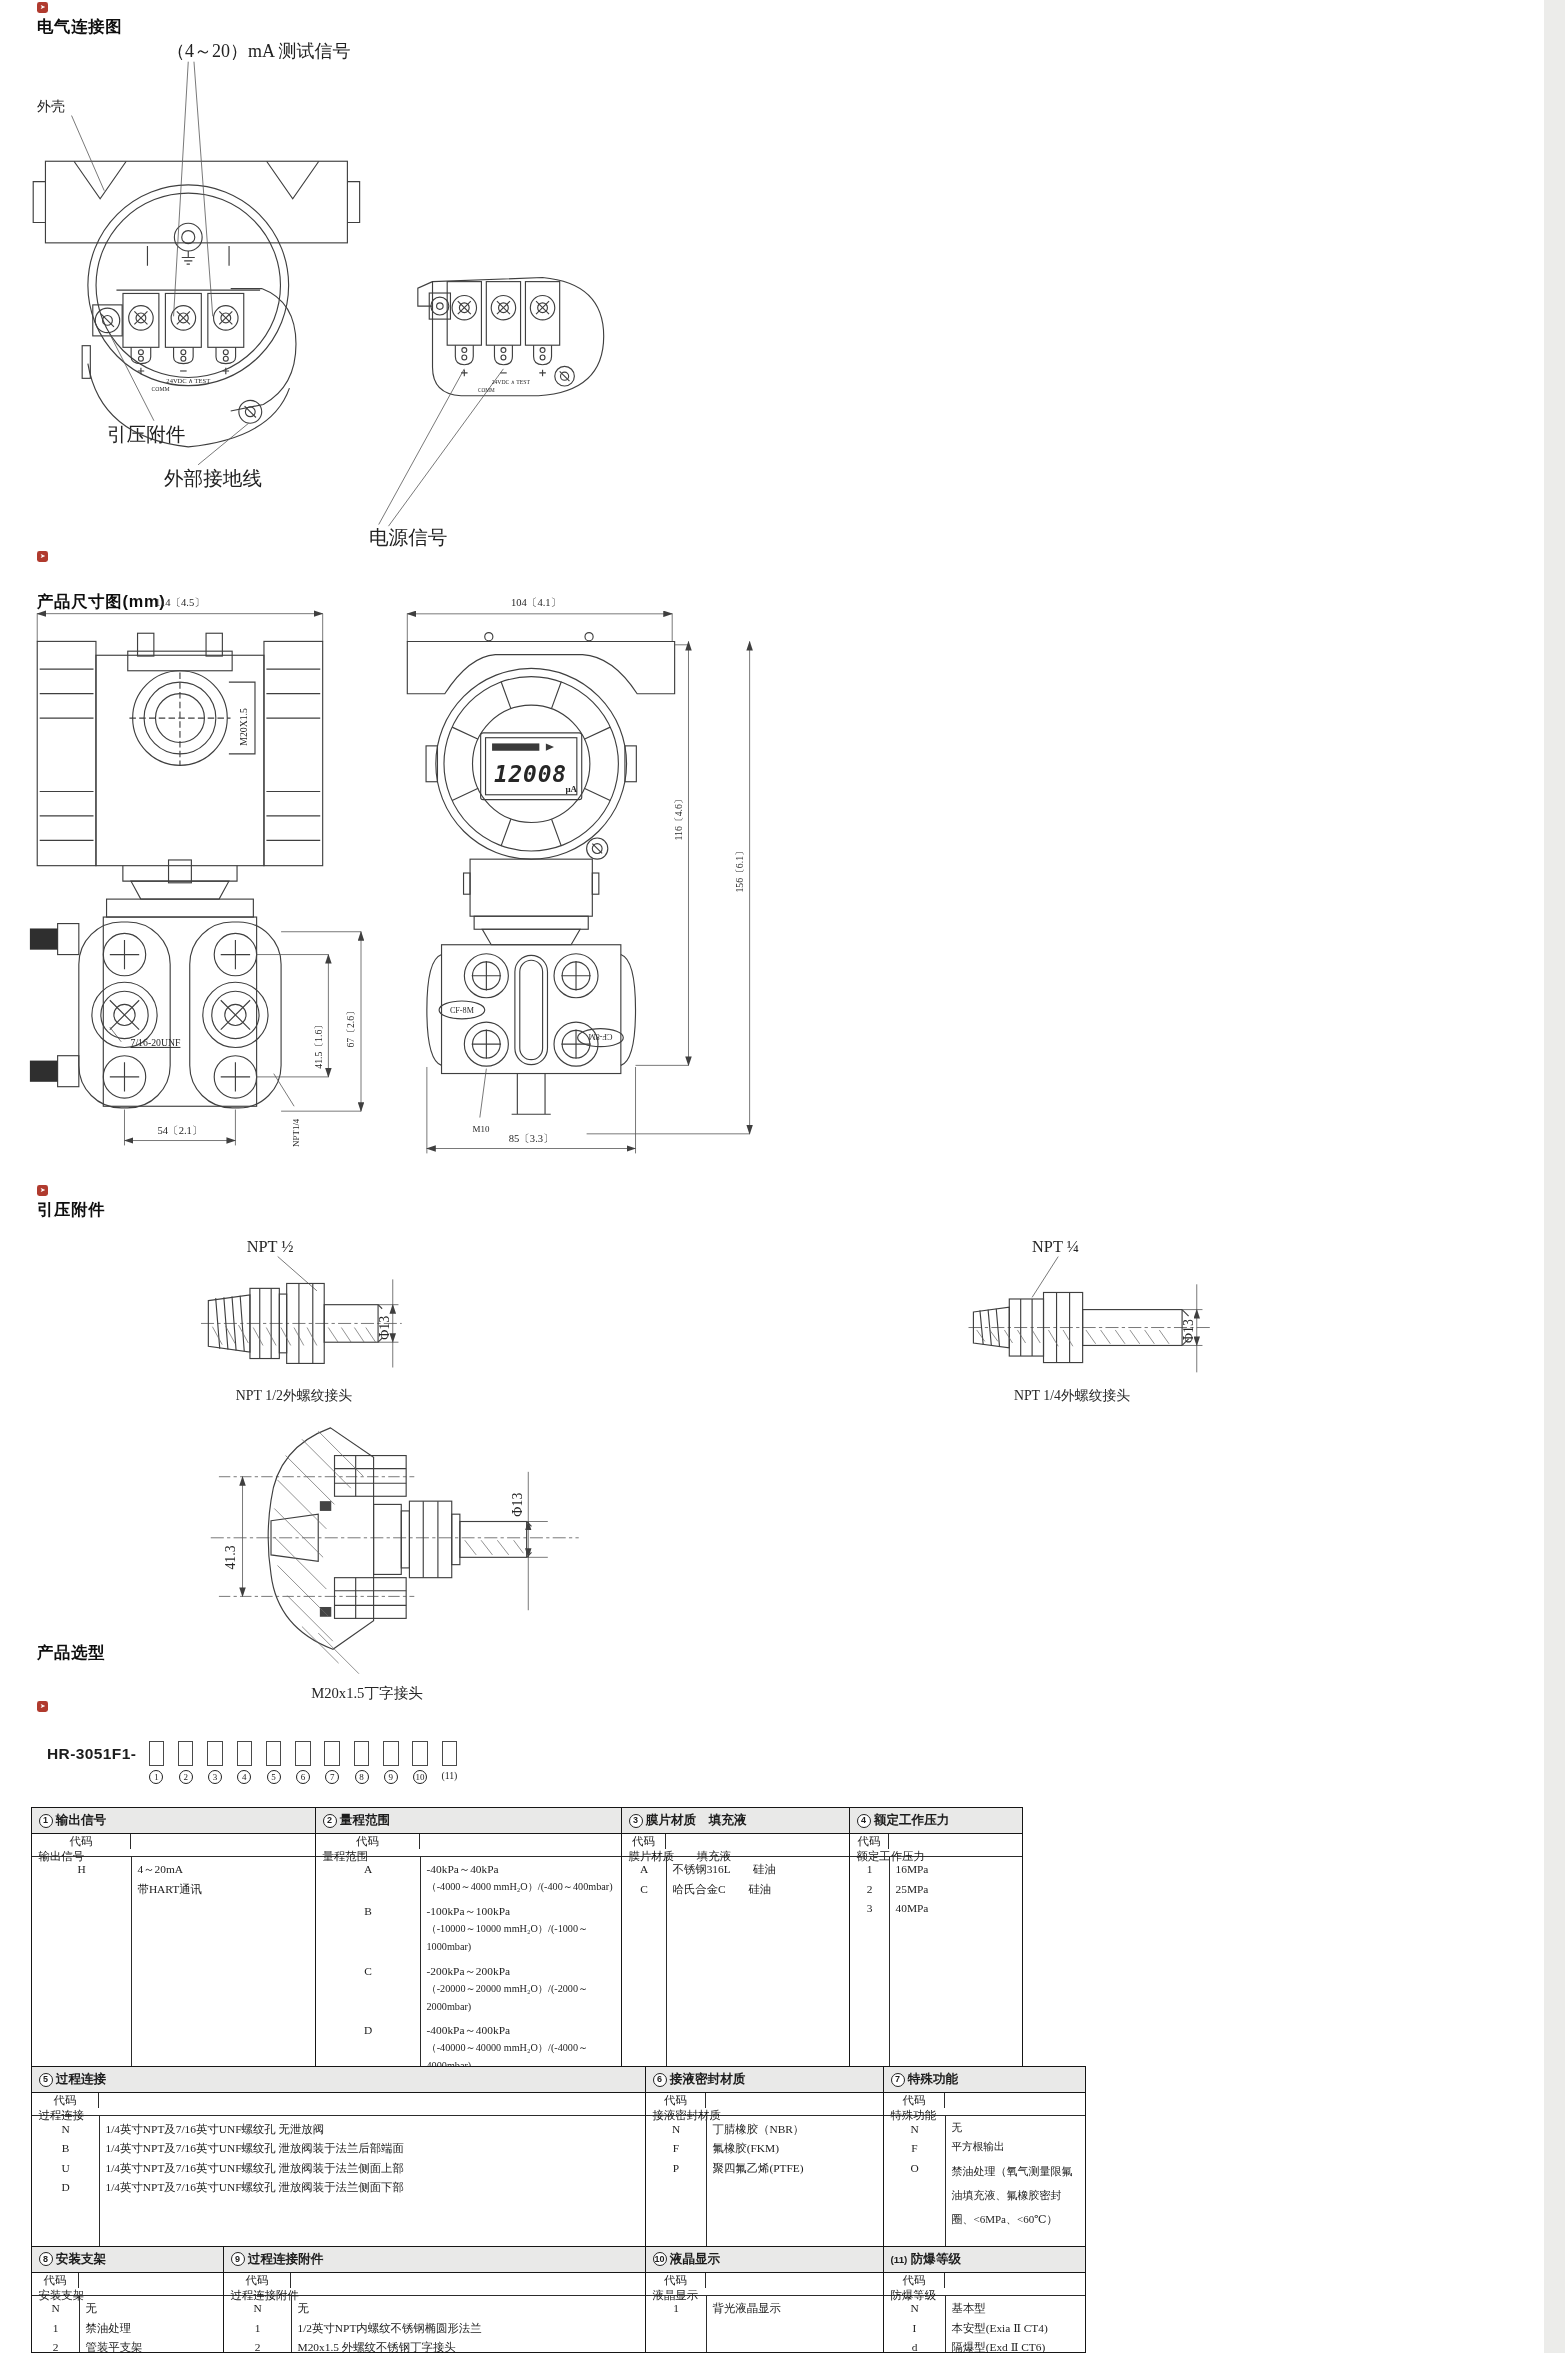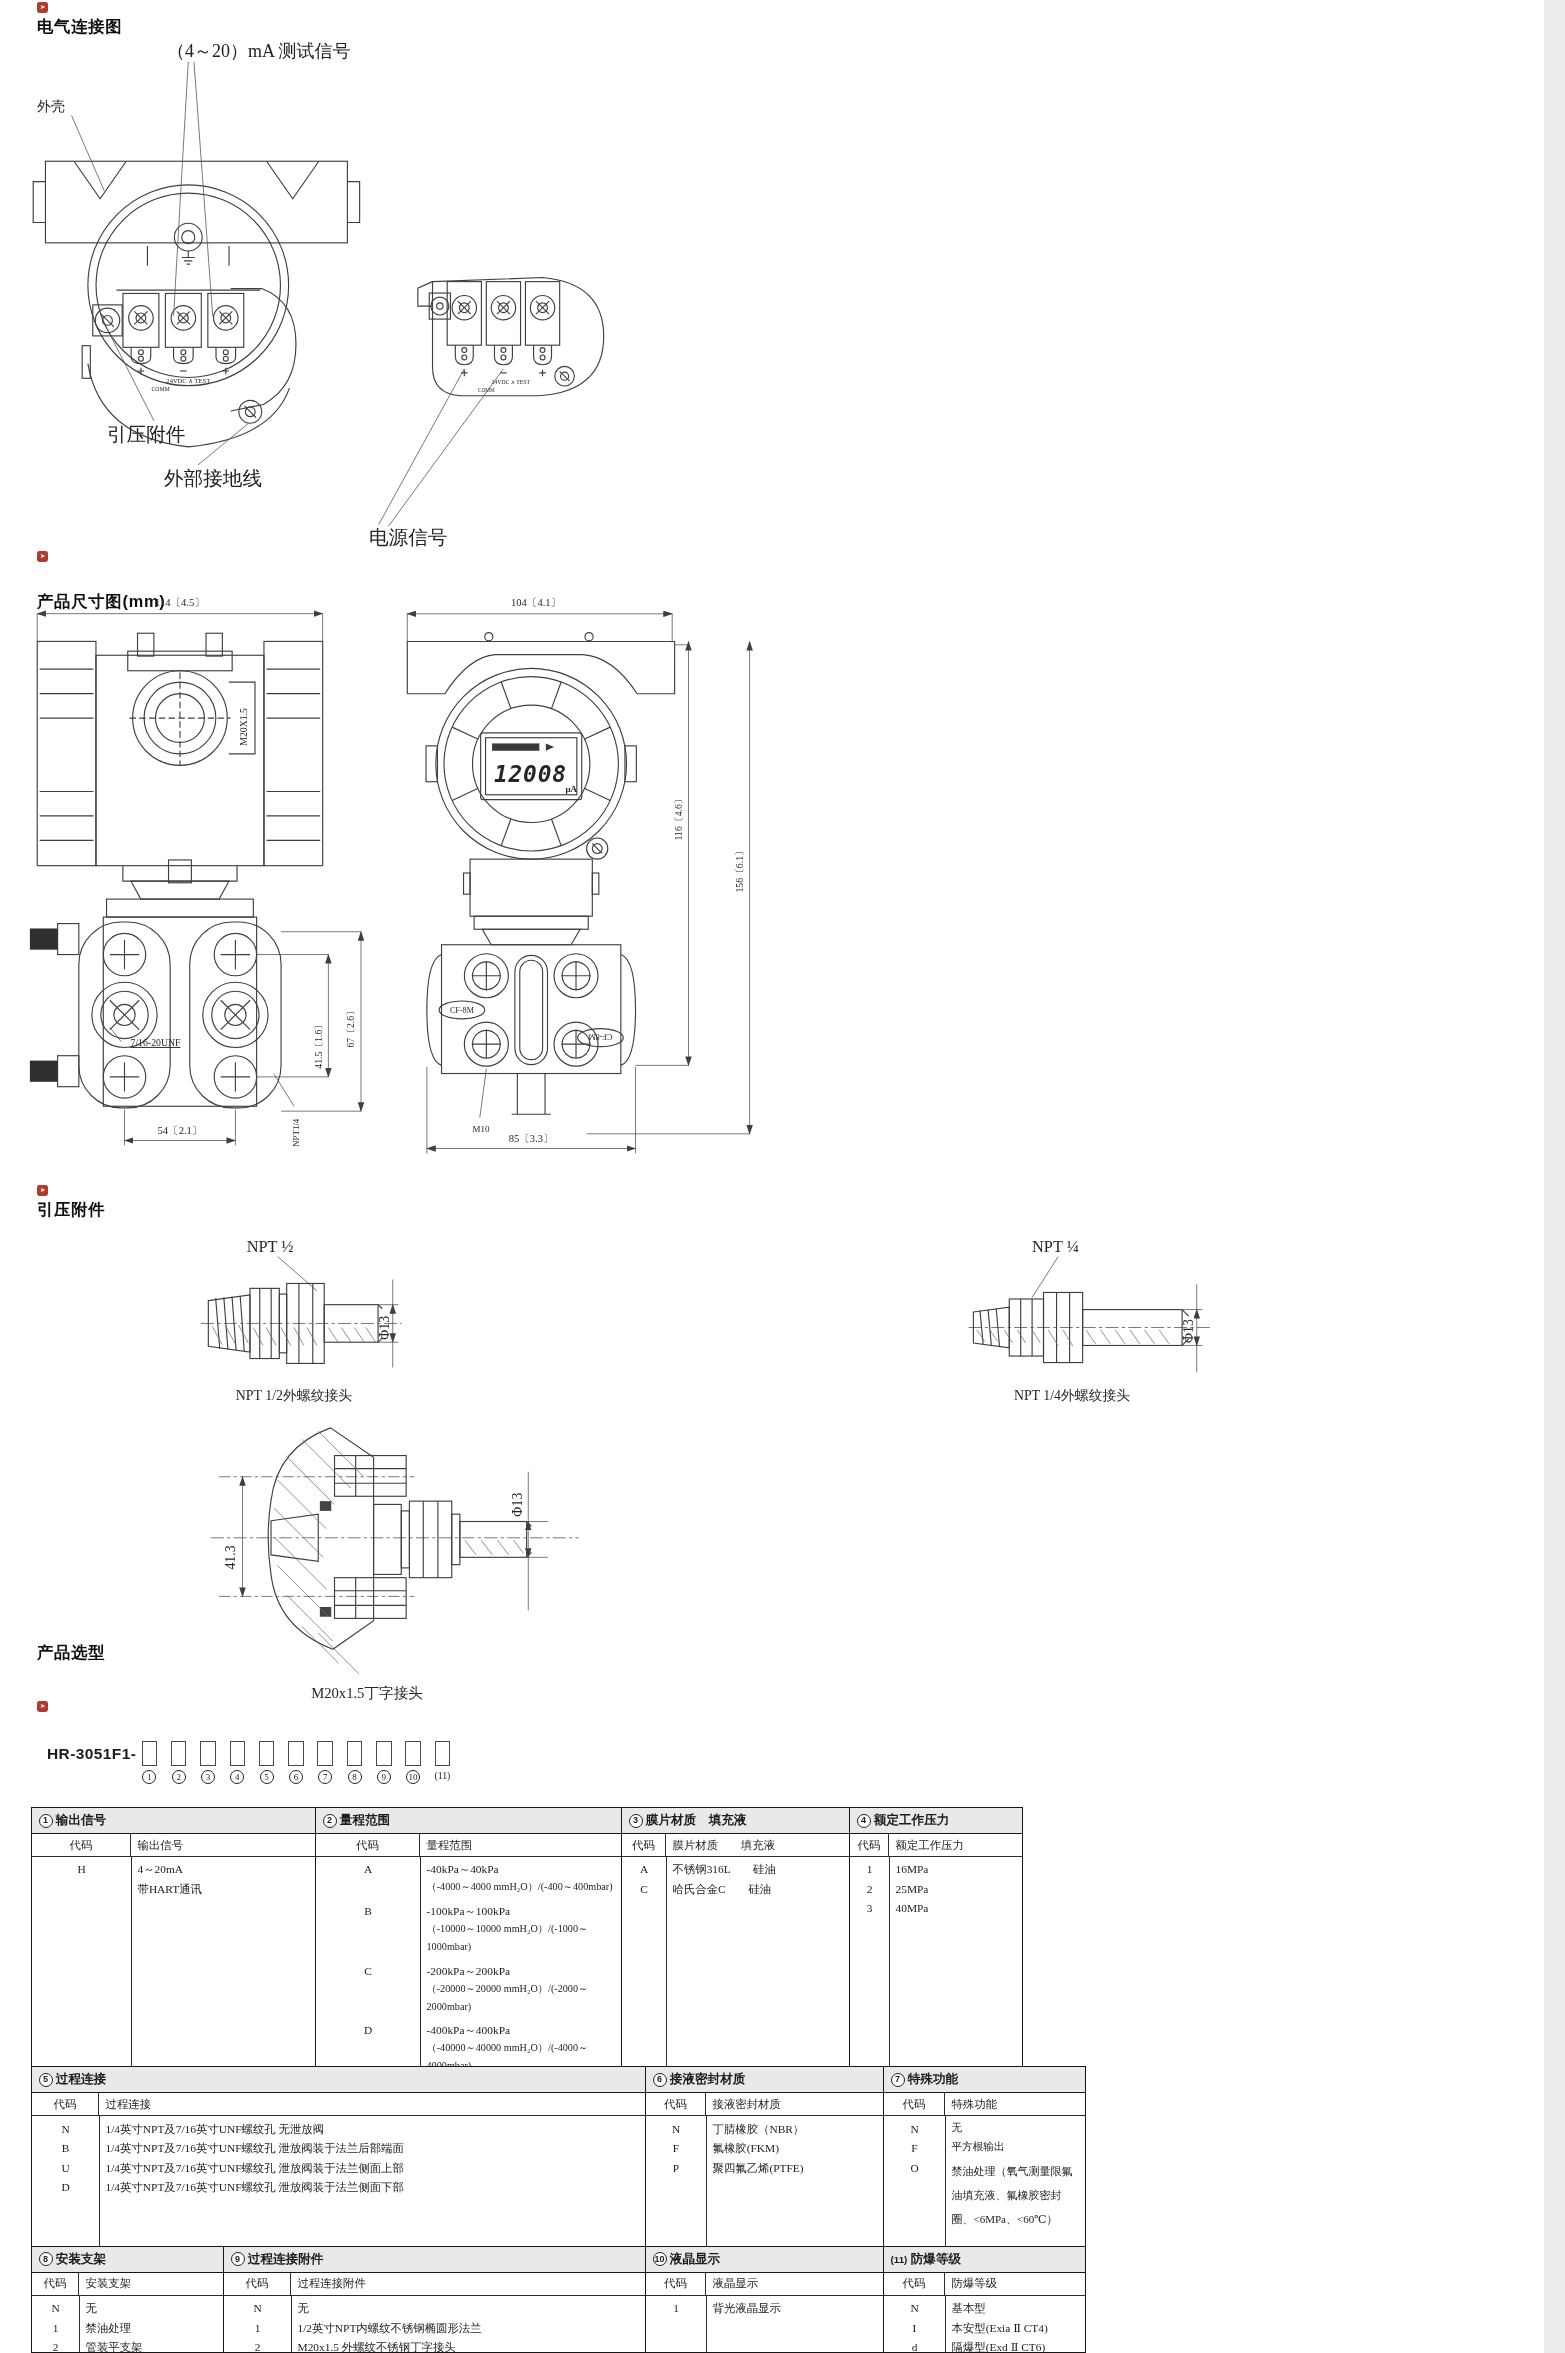--- a/index.html
+++ b/index.html
@@ -14,40 +14,40 @@
   .dlabel{position:absolute;white-space:nowrap;color:#222;}
   .edge-strip{position:absolute;top:0;height:2354px;background:#ececea;}
   svg{overflow:visible;}
   svg text{fill:#262626;stroke:none;font-family:"Liberation Serif","DejaVu Serif",serif;}
   .lines{stroke:#3f3f3f;fill:none;stroke-width:1.4px;}
   .thin{stroke:#5a5a5a;fill:none;stroke-width:1px;}
   .hatch{stroke:#6a6a6a;fill:none;stroke-width:0.9px;}
   
   .model-line{position:absolute;left:47px;top:1741px;display:flex;align-items:flex-start;}
   .model-prefix{font-family:"Liberation Sans","DejaVu Sans",sans-serif;font-weight:bold;
-                font-size:15.5px;line-height:26px;margin-right:5px;letter-spacing:0.4px;text-align:right;}
+                font-size:15.5px;line-height:26px;margin-right:12px;letter-spacing:0.4px;text-align:right;}
   .pos{display:flex;flex-direction:column;align-items:center;width:16.3px;margin-right:13px;}
   .bx{width:15.5px;height:24.5px;border:1.6px solid #4a4a4a;box-sizing:border-box;background:#fff;}
   .cnum{display:inline-flex;width:14px;height:14px;border:1.1px solid #222;border-radius:50%;
         align-items:center;justify-content:center;font-size:9px;line-height:1;
         box-sizing:border-box;background:#fff;flex:none;}
   .pnum{font-size:9.8px;white-space:nowrap;flex:none;}
   .pos .cnum,.pos .pnum{margin-top:4.9px;}
   
   .sel-tables{position:absolute;left:31px;top:1807px;}
   .tgroup{display:flex;width:max-content;border:1.6px solid #161616;background:#fff;
           box-sizing:border-box;position:relative;}
   .tgroup + .tgroup{margin-top:-1.6px;}
   .tsec{display:flex;flex-direction:column;box-sizing:border-box;}
   .tsec + .tsec{border-left:1.6px solid #161616;}
   .band{height:26px;background:#e9e9e8;border-bottom:1.6px solid #161616;display:flex;
         align-items:center;gap:3.3px;padding-left:6.5px;box-sizing:border-box;
         font-family:"Liberation Sans","DejaVu Sans",sans-serif;font-weight:bold;font-size:12.6px;}
   .shead{display:flex;height:23px;border-bottom:0.8px solid #2c2c2c;align-items:stretch;
-         font-size:11.4px;box-sizing:border-box;}
+         font-size:11.4px;box-sizing:border-box;flex-direction:column;}
   .shead .c1{display:flex;align-items:center;justify-content:center;border-right:0.8px solid #2c2c2c;
              box-sizing:border-box;flex:none;}
   .shead .c2{display:flex;align-items:center;padding-left:6.5px;flex:1;}
   .dbody{position:relative;flex:1;padding-top:3.3px;box-sizing:border-box;overflow:hidden;}
   .vline{position:absolute;top:0;bottom:0;width:0;border-left:0.8px solid #2c2c2c;}
   .drow{display:flex;font-size:11.4px;}
   .drow .c1{flex:none;text-align:center;line-height:19.6px;}
   .drow .c2{flex:1;padding:0 6.5px 0 6.5px;line-height:19.6px;}
   .g1row2 .c2 .ln{line-height:18px;}
   .ln.small{font-size:10.2px;line-height:16.3px;}

